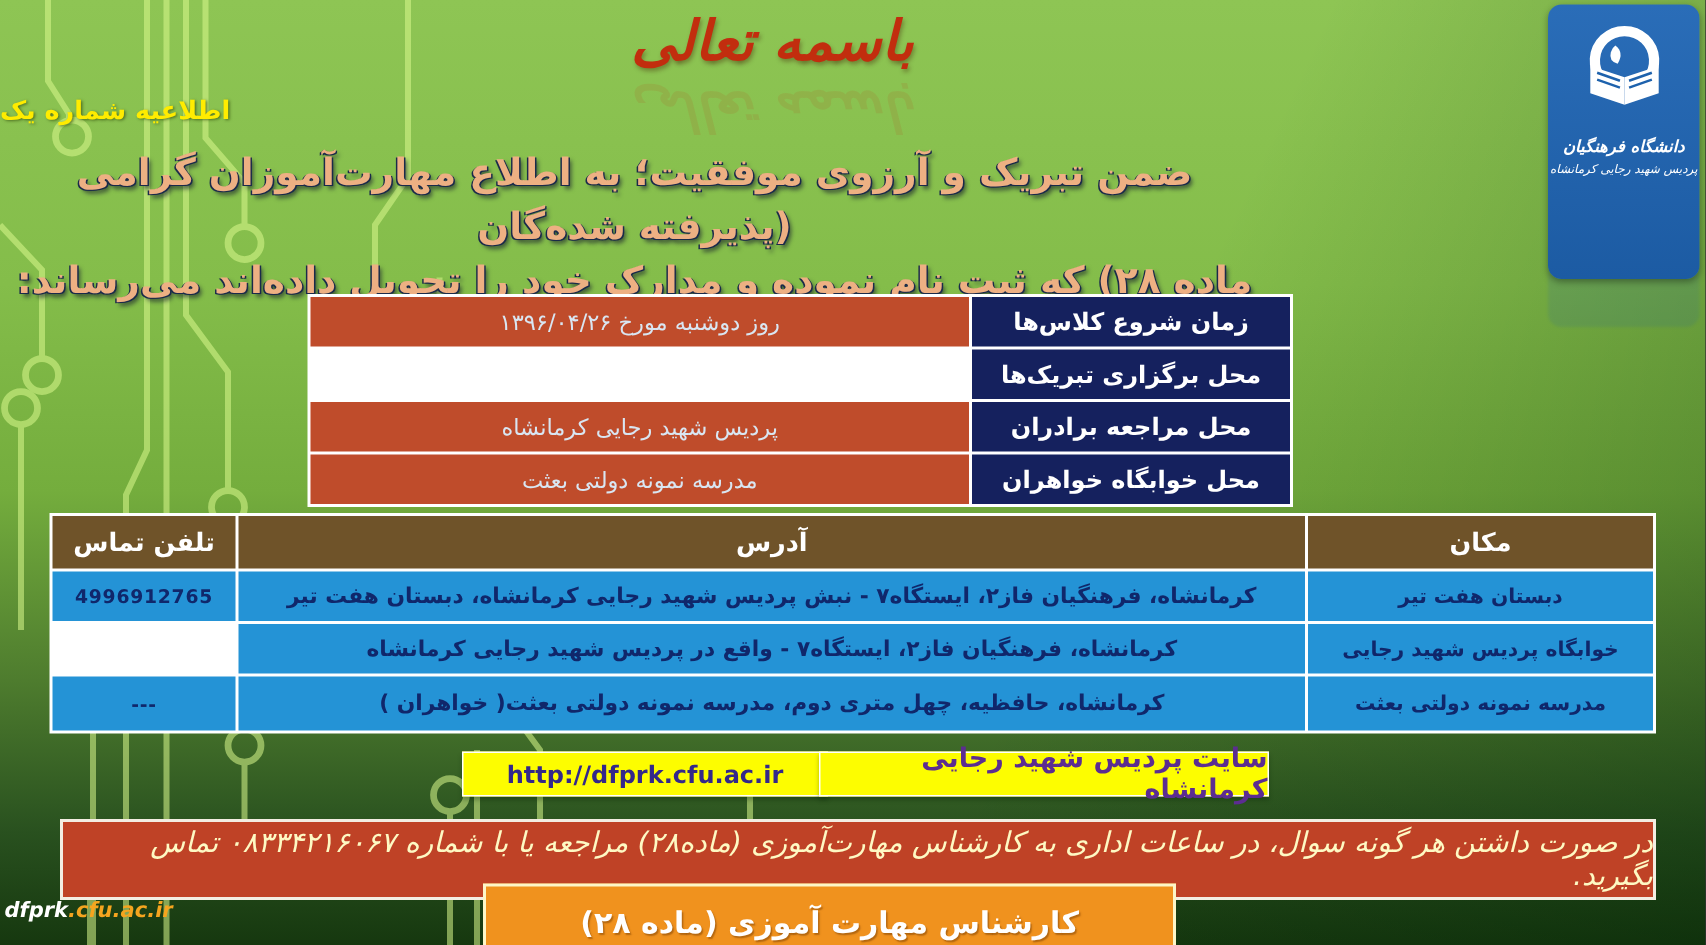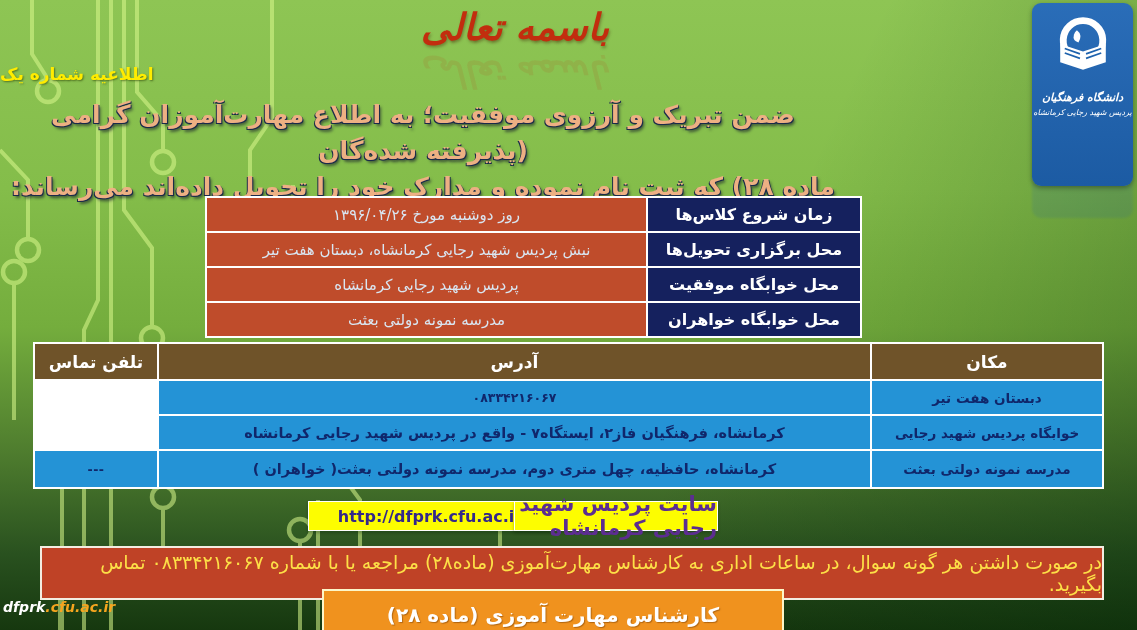--- a/index.html
+++ b/index.html
@@ -62,25 +62,25 @@
   .addr-cell{background:var(--row-blue);color:var(--cell-navy);font-weight:bold;
     display:flex;align-items:center;justify-content:center;text-align:center}
   .addr-cell.place{font-size:13.5px}
   .addr-cell.addr{font-size:14.5px}
   .addr-cell.phone{font-size:12.5px;letter-spacing:.5px}
   
   .link-box{position:absolute;top:501px;height:30px;background:var(--link-yellow);
     border:1px solid #fff;z-index:2;display:flex;align-items:center;justify-content:center;
     font-weight:bold;box-shadow:0 2px 3px rgba(0,30,0,.3)}
   .url-box{left:308px;width:244px;color:#34288a;font-size:16px}
-  .label-box{left:514px;width:204px;color:var(--link-purple);font-size:21px;direction:rtl}
+  .label-box{left:546px;width:300px;color:var(--link-purple);font-size:18px;direction:rtl}
   
   .banner{position:absolute;left:40px;top:546px;width:1064px;height:54px;z-index:2;
     background:var(--banner-red);border:2px solid #f3ede2;direction:rtl;
-    color:#fde047;font-size:19px;
+    color:#fef9c3;font-size:19px;font-style:italic;
     display:flex;align-items:center;justify-content:center}
   .expert-box{position:absolute;left:322px;top:589px;width:462px;height:52px;z-index:2;
     background:var(--expert-orange);border:2px solid #fdf6c8;direction:rtl;
     color:#fff;font-size:20px;font-weight:bold;
     display:flex;align-items:center;justify-content:center;
     text-shadow:1px 1px 1px rgba(120,60,0,.5)}
   
   .corner-url{position:absolute;left:3px;top:599px;z-index:2;
     font-size:14px;font-weight:bold;font-style:italic}
   .corner-url .w{color:#fff}
@@ -145,42 +145,42 @@
     <div>ضمن تبریک و آرزوی موفقیت؛ به اطلاع مهارت‌آموزان گرامی (پذیرفته شده‌گان</div>
     <div>ماده ۲۸) که ثبت نام نموده و مدارک خود را تحویل داده‌اند می‌رساند:</div>
   </div>
 
   <div class="info-table">
     <div class="info-row">
       <div class="info-label">زمان شروع کلاس‌ها</div>
       <div class="info-value">روز دوشنبه مورخ ۱۳۹۶/۰۴/۲۶</div>
     </div>
     <div class="info-row">
-      <div class="info-label">محل برگزاری تحویل‌ها</div>
-      <div class="info-value">نبش پردیس شهید رجایی کرمانشاه، دبستان هفت تیر</div>
-    </div>
-    <div class="info-row">
-      <div class="info-label">محل خوابگاه موفقیت</div>
+      <div class="info-label">محل برگزاری تبریک‌ها</div>
+    </div>
+    <div class="info-row">
+      <div class="info-label">محل مراجعه برادران</div>
       <div class="info-value">پردیس شهید رجایی کرمانشاه</div>
     </div>
     <div class="info-row">
       <div class="info-label">محل خوابگاه خواهران</div>
       <div class="info-value">مدرسه نمونه دولتی بعثت</div>
     </div>
   </div>
 
   <div class="addr-table">
     <div class="addr-row head">
       <div class="addr-hcell">مکان</div>
       <div class="addr-hcell">آدرس</div>
       <div class="addr-hcell">تلفن تماس</div>
     </div>
     <div class="addr-row r">
       <div class="addr-cell place">دبستان هفت تیر</div>
-      <div class="addr-cell phone">۰۸۳۳۴۲۱۶۰۶۷</div>
+      <div class="addr-cell addr">کرمانشاه، فرهنگیان فاز۲، ایستگاه۷ - نبش پردیس شهید رجایی کرمانشاه، دبستان هفت تیر</div>
+      <div class="addr-cell phone">4996912765</div>
     </div>
     <div class="addr-row r">
       <div class="addr-cell place">خوابگاه پردیس شهید رجایی</div>
       <div class="addr-cell addr">کرمانشاه، فرهنگیان فاز۲، ایستگاه۷ - واقع در پردیس شهید رجایی کرمانشاه</div>
     </div>
     <div class="addr-row r">
       <div class="addr-cell place">مدرسه نمونه دولتی بعثت</div>
       <div class="addr-cell addr">کرمانشاه، حافظیه، چهل متری دوم، مدرسه نمونه دولتی بعثت( خواهران )</div>
       <div class="addr-cell phone">---</div>
     </div>

